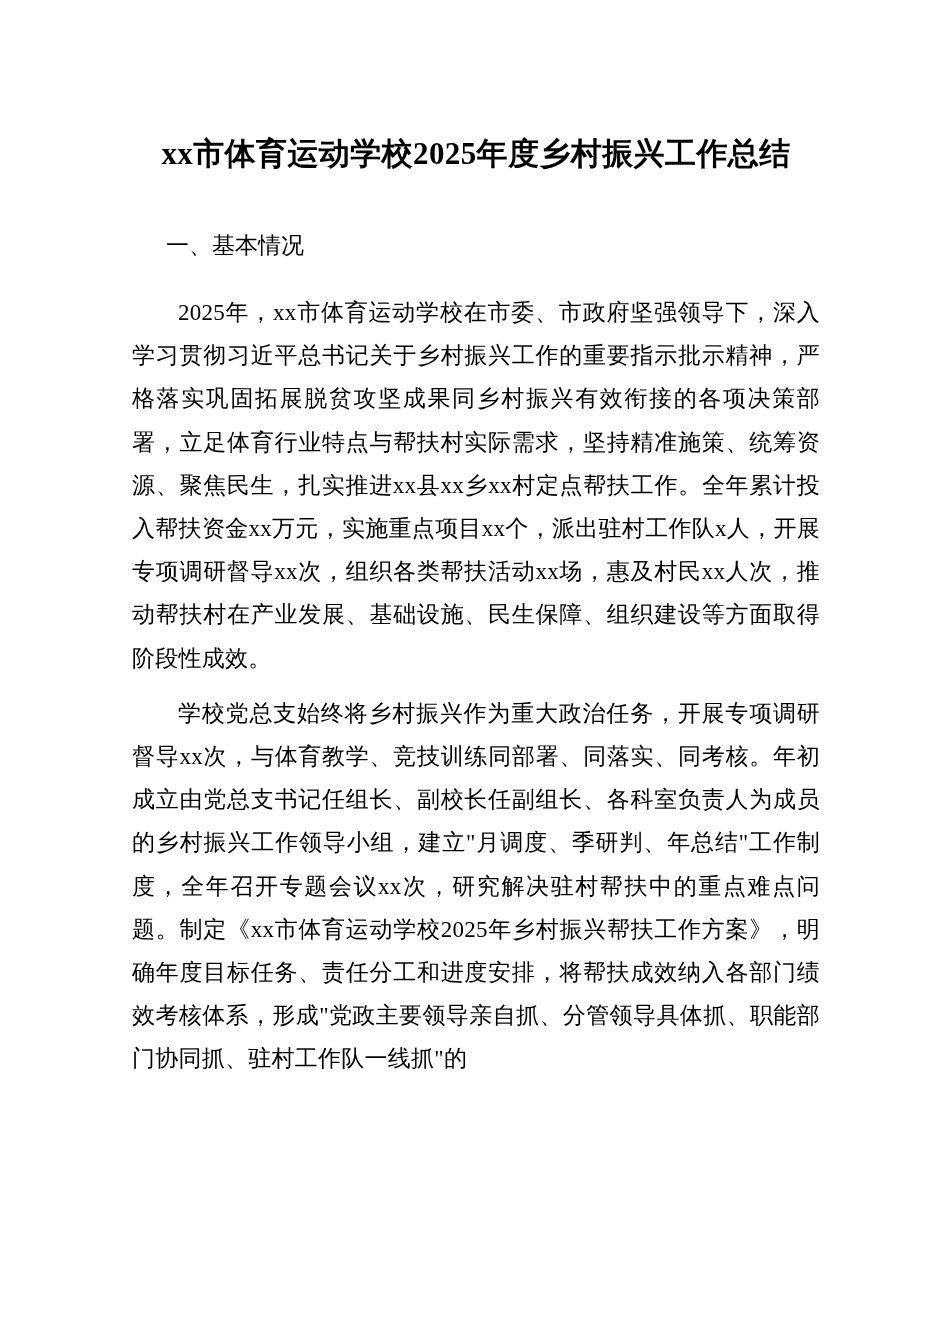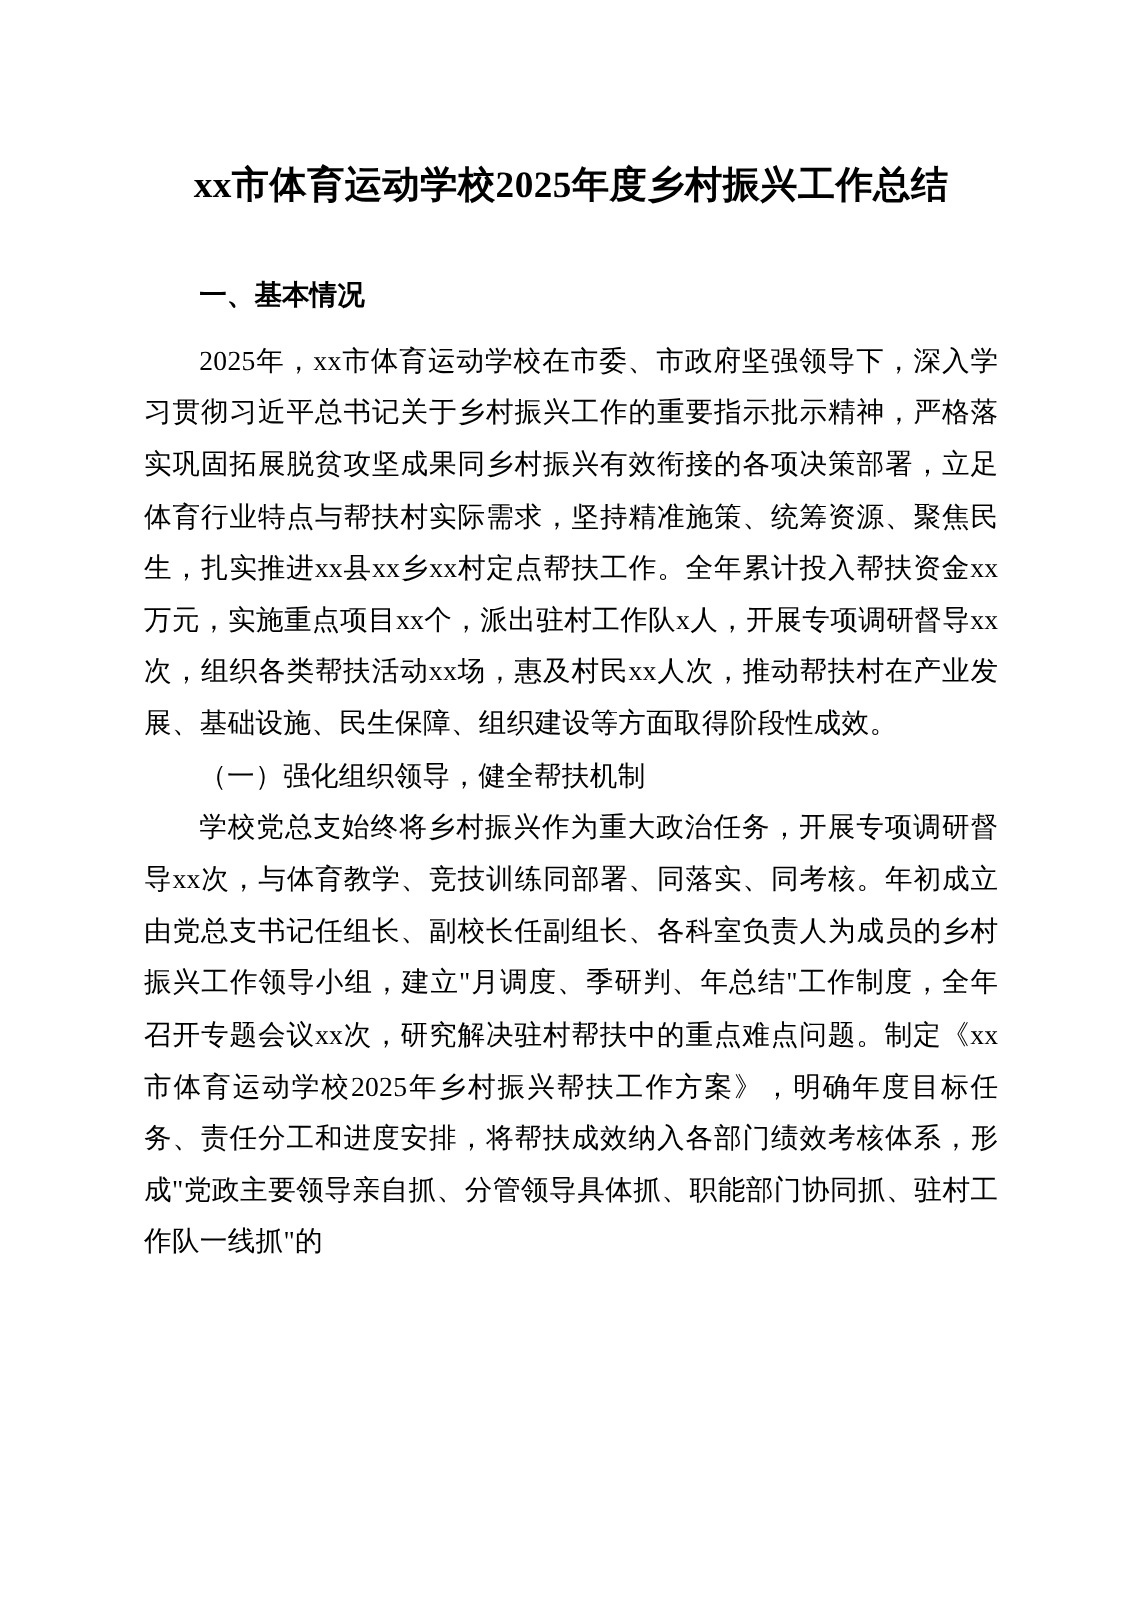--- a/index.html
+++ b/index.html
@@ -44,31 +44,31 @@
     color: #000;
     padding-top: 130px;
     word-break: break-all;
   }
 
   
   .section-heading {
     margin: 0;
     padding: 0;
     font-family: "Liberation Sans", "DejaVu Sans", sans-serif;
-    font-weight: bold;
+    font-weight: normal;
     font-size: 23px;
     line-height: 43px;
     text-indent: 46px;
     color: #000;
     padding-top: 47px;
   }
 
   
   .body-para {
-    margin: 0;
+    margin: 12px;
     padding: 0;
     font-family: "Liberation Serif", "DejaVu Serif", serif;
     font-size: 23px;
     line-height: 43.2px;
     text-align: justify;
     text-justify: inter-ideograph;
     text-indent: 46px;
     color: #000;
     word-break: break-all;
     letter-spacing: 0.25px;
@@ -96,18 +96,17 @@
 
 <div class="page">
   <div class="content">
 
     <h1 class="doc-title">xx市体育运动学校2025年度乡村振兴工作总结</h1>
 
     <h2 class="section-heading">一、基本情况</h2>
 
     <p class="body-para first-body">2025年，xx市体育运动学校在市委、市政府坚强领导下，深入学习贯彻习近平总书记关于乡村振兴工作的重要指示批示精神，严格落实巩固拓展脱贫攻坚成果同乡村振兴有效衔接的各项决策部署，立足体育行业特点与帮扶村实际需求，坚持精准施策、统筹资源、聚焦民生，扎实推进xx县xx乡xx村定点帮扶工作。全年累计投入帮扶资金xx万元，实施重点项目xx个，派出驻村工作队x人，开展专项调研督导xx次，组织各类帮扶活动xx场，惠及村民xx人次，推动帮扶村在产业发展、基础设施、民生保障、组织建设等方面取得阶段性成效。</p>
 
-    <p class="sub-heading">（一）强化组织领导，健全帮扶机制</p>
 
     <p class="body-para">学校党总支始终将乡村振兴作为重大政治任务，开展专项调研督导xx次，与体育教学、竞技训练同部署、同落实、同考核。年初成立由党总支书记任组长、副校长任副组长、各科室负责人为成员的乡村振兴工作领导小组，建立"月调度、季研判、年总结"工作制度，全年召开专题会议xx次，研究解决驻村帮扶中的重点难点问题。制定《xx市体育运动学校2025年乡村振兴帮扶工作方案》，明确年度目标任务、责任分工和进度安排，将帮扶成效纳入各部门绩效考核体系，形成"党政主要领导亲自抓、分管领导具体抓、职能部门协同抓、驻村工作队一线抓"的</p>
 
   </div>
 </div>
 
 </body></html>

